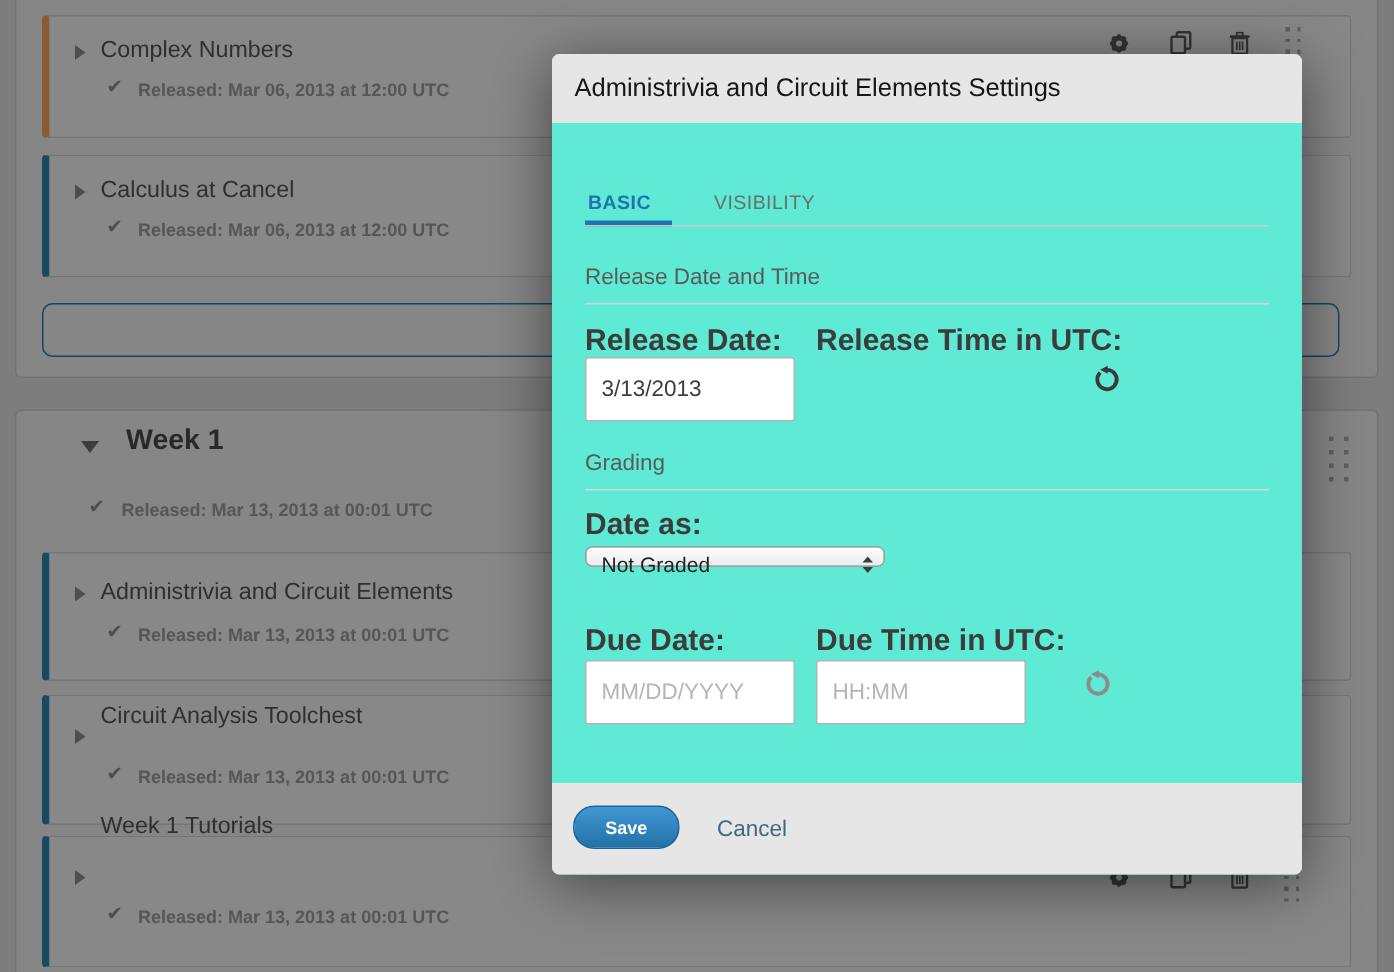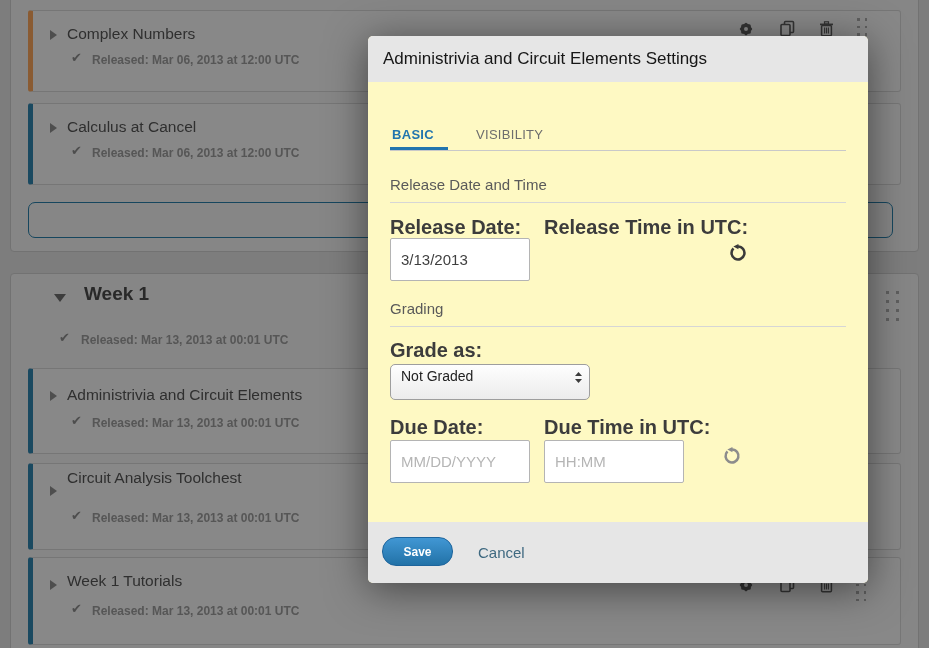--- a/index.html
+++ b/index.html
@@ -23,36 +23,36 @@
     border:1.5px solid #2980ab;border-radius:7px;cursor:pointer;}
   .dots{position:absolute;display:grid;grid-template-columns:3px 3px;grid-auto-rows:3px;
     column-gap:7px;row-gap:6px;}
   .dots i{background:#adadad;display:block;}
   .dots.small{grid-template-columns:2.5px 2.5px;grid-auto-rows:2.5px;column-gap:5px;row-gap:5px;}
   .icon-btn{position:absolute;cursor:pointer;line-height:0;}
   
   #overlay{position:absolute;inset:0;background:rgba(0,0,0,0.45);z-index:5;}
   
   #modal{position:absolute;left:368px;top:36px;width:500px;height:547px;z-index:10;
-    background:#fef9c3;border-radius:5px;box-shadow:0 6px 40px rgba(0,0,0,.5);}
+    background:#5eead4;border-radius:5px;box-shadow:0 6px 40px rgba(0,0,0,.5);}
   #modal-header{position:absolute;left:0;top:0;width:100%;height:46px;background:#e6e6e6;
     border-radius:5px 5px 0 0;}
   #modal-title{position:absolute;left:15px;top:0;line-height:46px;font-size:17px;color:#161616;white-space:nowrap;}
   .tab{position:absolute;top:91px;font-size:13px;letter-spacing:.3px;cursor:pointer;}
   .tab.active{color:#2175ae;font-weight:bold;}
   .tab.inactive{color:#6d6d6d;}
   #tab-underline{position:absolute;left:22px;top:111px;width:58px;height:4px;background:#2175ae;}
   .hline{position:absolute;height:1px;background:#d6d6d6;width:456px;left:22px;}
   .grp-heading{position:absolute;left:22px;font-size:15px;color:#5a5a5a;}
   .fld-label{position:absolute;font-size:20px;font-weight:bold;color:#3c3c3c;white-space:nowrap;}
   .txt{position:absolute;width:140px;height:43px;box-sizing:border-box;border:1px solid #b4b4b4;
     border-radius:2px;background:#fff;font-family:"Liberation Sans",sans-serif;
     font-size:15px;color:#3f3f3f;padding:0 0 0 10px;}
   .txt::placeholder{color:#b5b5b5;opacity:1;}
-  #grade-select{position:absolute;left:22px;top:328px;width:200px;height:36px;box-sizing:border-box;
+  #grade-select{position:absolute;left:22px;top:328px;width:200px;height:14px;box-sizing:border-box;
     border:1px solid #9e9e9e;border-radius:5px;background:linear-gradient(#fefefe,#ececec);
     cursor:pointer;}
   #grade-select .val{position:absolute;left:10px;top:0;line-height:23px;font-size:14px;color:#222;}
   #grade-select .arrows{position:absolute;right:6px;top:5px;}
   #modal-footer{position:absolute;left:0;bottom:0;width:100%;height:61px;background:#e6e6e6;
     border-radius:0 0 5px 5px;}
   #save-btn{position:absolute;left:14px;top:15px;width:71px;height:29px;
     background:linear-gradient(#4197d4,#2272a7);border:1px solid #1d649c;border-radius:14px;
     color:#fff;font-family:"Liberation Sans",sans-serif;font-size:12px;font-weight:bold;cursor:pointer;}
   #cancel-link{position:absolute;left:110px;top:0;line-height:61px;font-size:15px;
@@ -141,21 +141,21 @@
     <span class="rel-txt" style="left:92px;top:416px;">Released: Mar 13, 2013 at 00:01 UTC</span>
 
     <div class="item-card" style="top:463px;height:85px;"></div>
     <span class="caret-r" style="left:50px;top:486px;"></span>
     <span class="itm-title" style="left:67px;top:469px;">Circuit Analysis Toolchest</span>
     <span class="chk" style="left:71px;top:509px;">✔</span>
     <span class="rel-txt" style="left:92px;top:511px;">Released: Mar 13, 2013 at 00:01 UTC</span>
 
     <div class="item-card" style="top:557px;height:86px;"></div>
     <span class="caret-r" style="left:50px;top:580px;"></span>
-    <span class="itm-title" style="left:67px;top:572px;">Week 1 Tutorials</span>
+    <span class="itm-title" style="left:67px;top:542px;">Week 1 Tutorials</span>
     <span class="chk" style="left:71px;top:602px;">✔</span>
     <span class="rel-txt" style="left:92px;top:604px;">Released: Mar 13, 2013 at 00:01 UTC</span>
 
     <span class="icon-btn" style="left:738px;top:577px;">
       <svg width="16" height="16" viewBox="0 0 16 16">
           <g fill="#5f5f5f">
         <rect x="3.2" y="3.2" width="9.6" height="9.6" rx="1.5"></rect>
         <rect x="3.2" y="3.2" width="9.6" height="9.6" rx="1.5" transform="rotate(45 8 8)"></rect>
         <circle cx="8" cy="8" r="5"></circle>
           </g>
@@ -211,21 +211,21 @@
     <span class="icon-btn" style="left:360px;top:207px;">
       <svg width="20" height="20" viewBox="0 0 18 18">
         <path d="M4.9 4.9 A5.8 5.8 0 1 0 9 3.2" fill="none" stroke="#3a3a3a" stroke-width="2.3"></path>
         <polygon points="9.4,0.8 9.4,5.6 4.8,3.2" fill="#3a3a3a"></polygon>
         </svg>
     </span>
 
     <span class="grp-heading" style="top:264px;">Grading</span>
     <div class="hline" style="top:290px;"></div>
 
-    <span class="fld-label" style="left:22px;top:303px;">Grade as:</span>
+    <span class="fld-label" style="left:22px;top:303px;">Date as:</span>
     <div id="grade-select">
       <span class="val">Not Graded</span>
       <span class="arrows">
         <svg width="9" height="13" viewBox="0 0 9 13">
           <polygon points="4.5,1 8,5 1,5" fill="#3c3c3c"></polygon>
           <polygon points="4.5,12 8,8 1,8" fill="#3c3c3c"></polygon>
           </svg>
       </span>
     </div>
 

